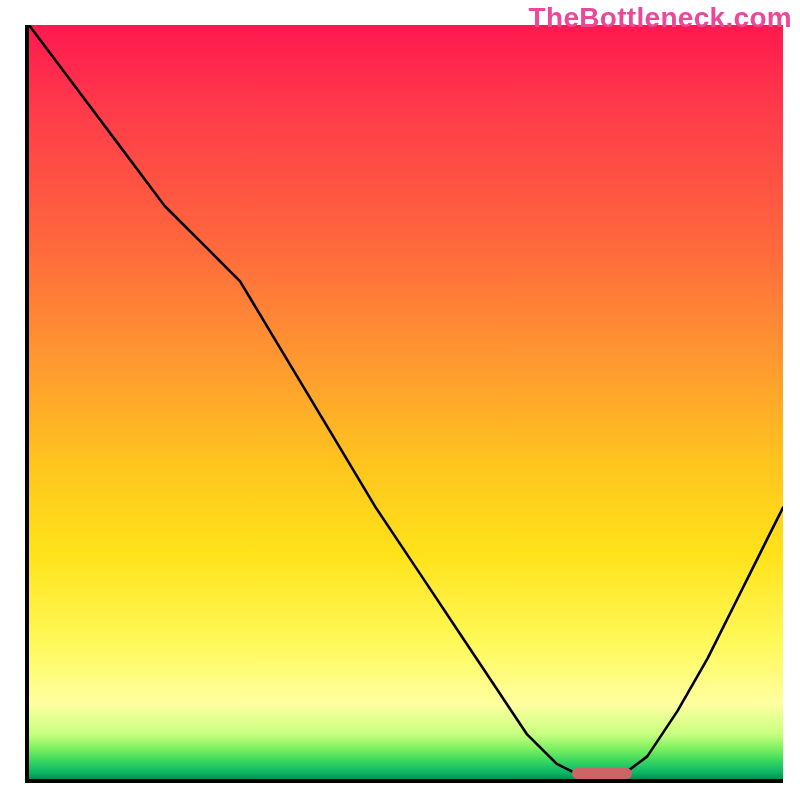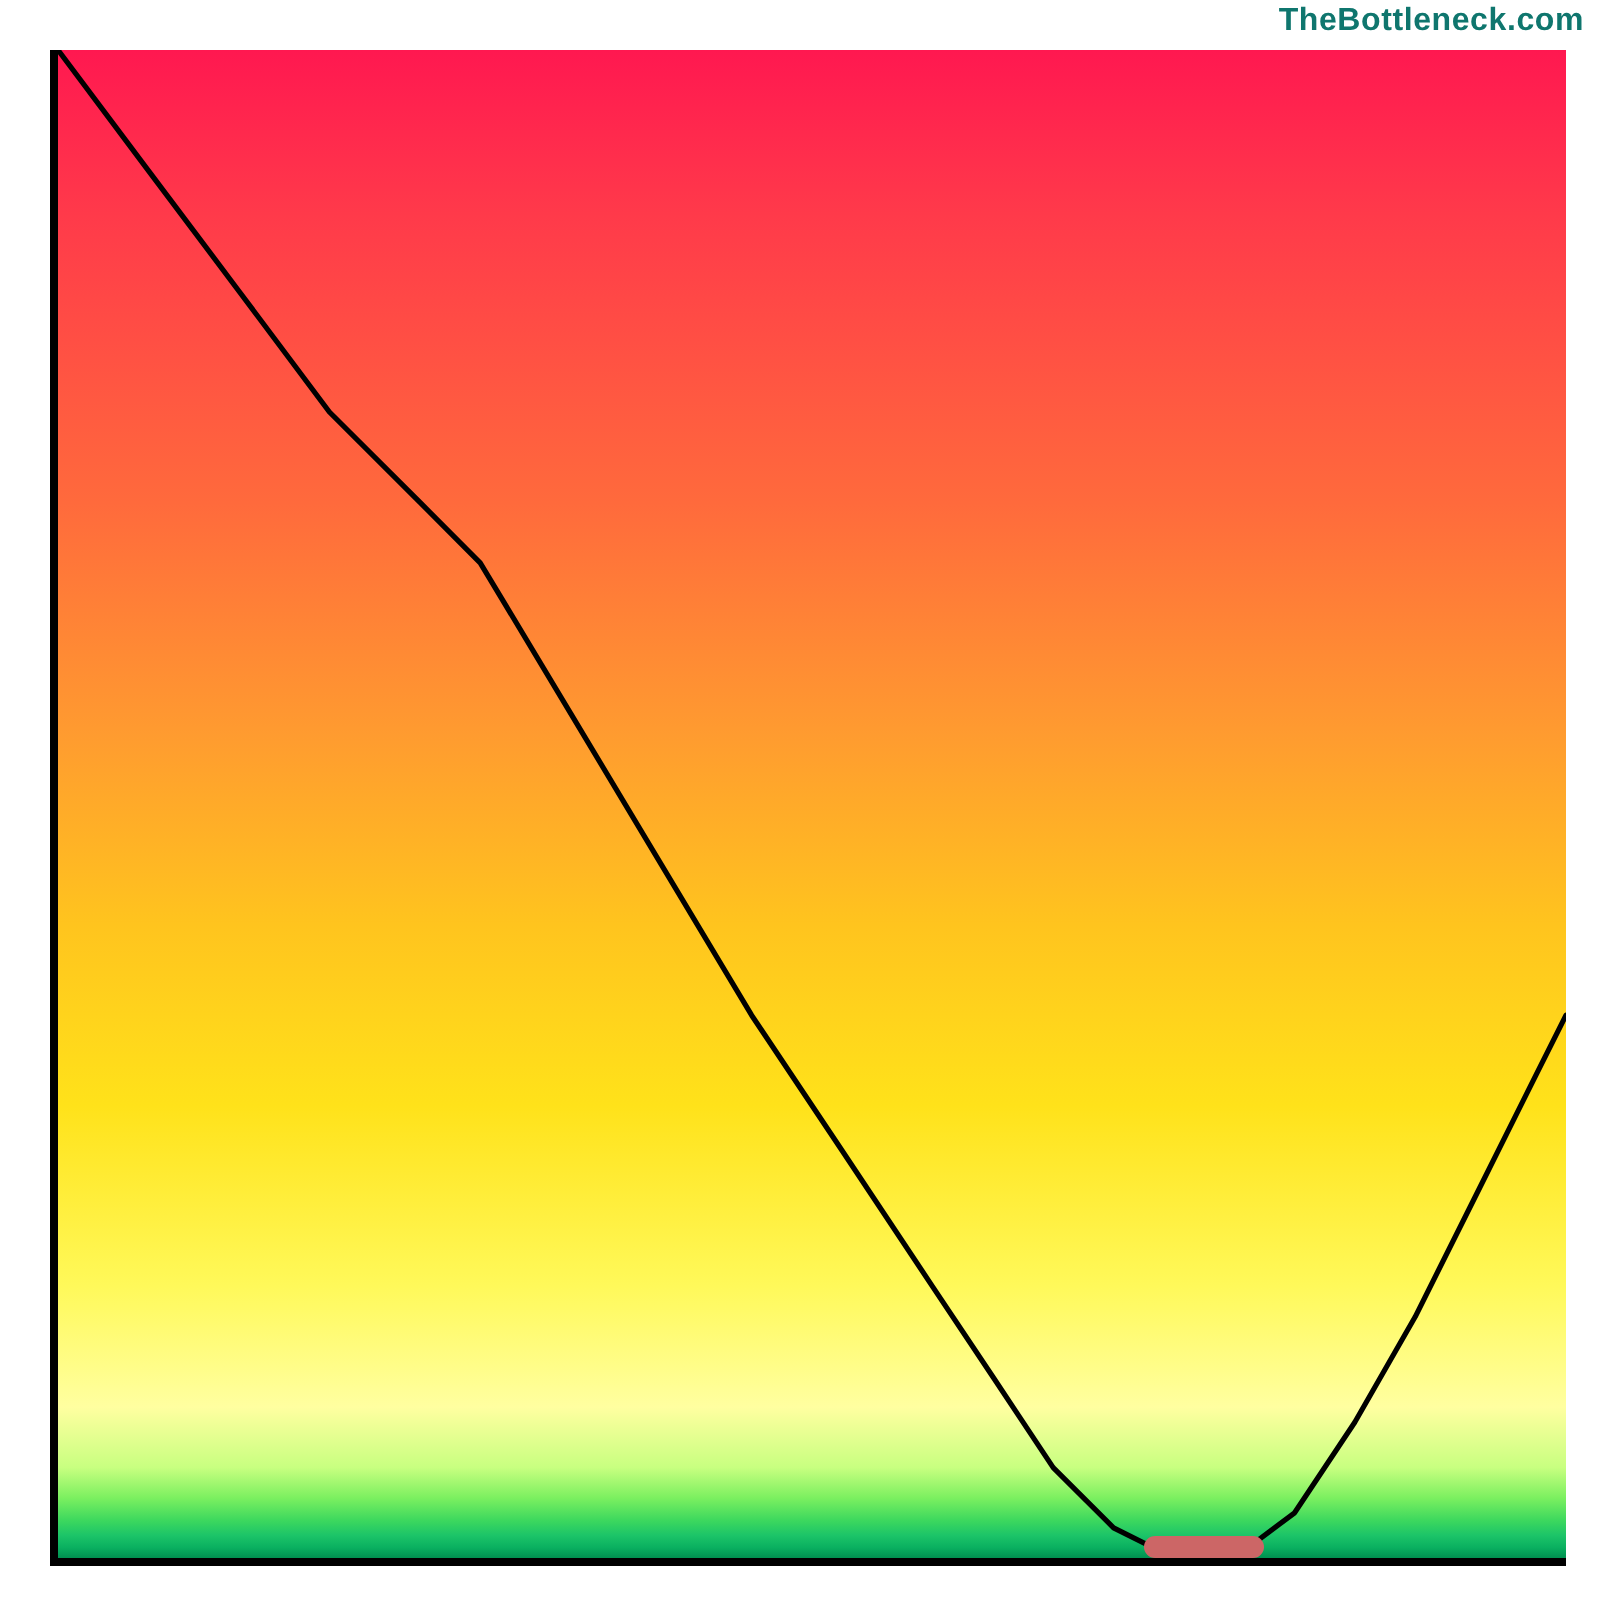--- a/index.html
+++ b/index.html
@@ -13,22 +13,22 @@
   }
   .frame {
     position: relative;
     width: 800px;
     height: 800px;
   }
   .watermark {
     position: absolute;
     top: 2px;
     right: 8px;
-    color: #0f766e;
-    font-size: 16px;
+    color: #ec4899;
+    font-size: 28px;
     font-weight: 600;
     letter-spacing: 0.3px;
     z-index: 10;
   }
   .plot-area {
     position: absolute;
     left: 25px;
     top: 25px;
     width: 758px;
     height: 758px;

